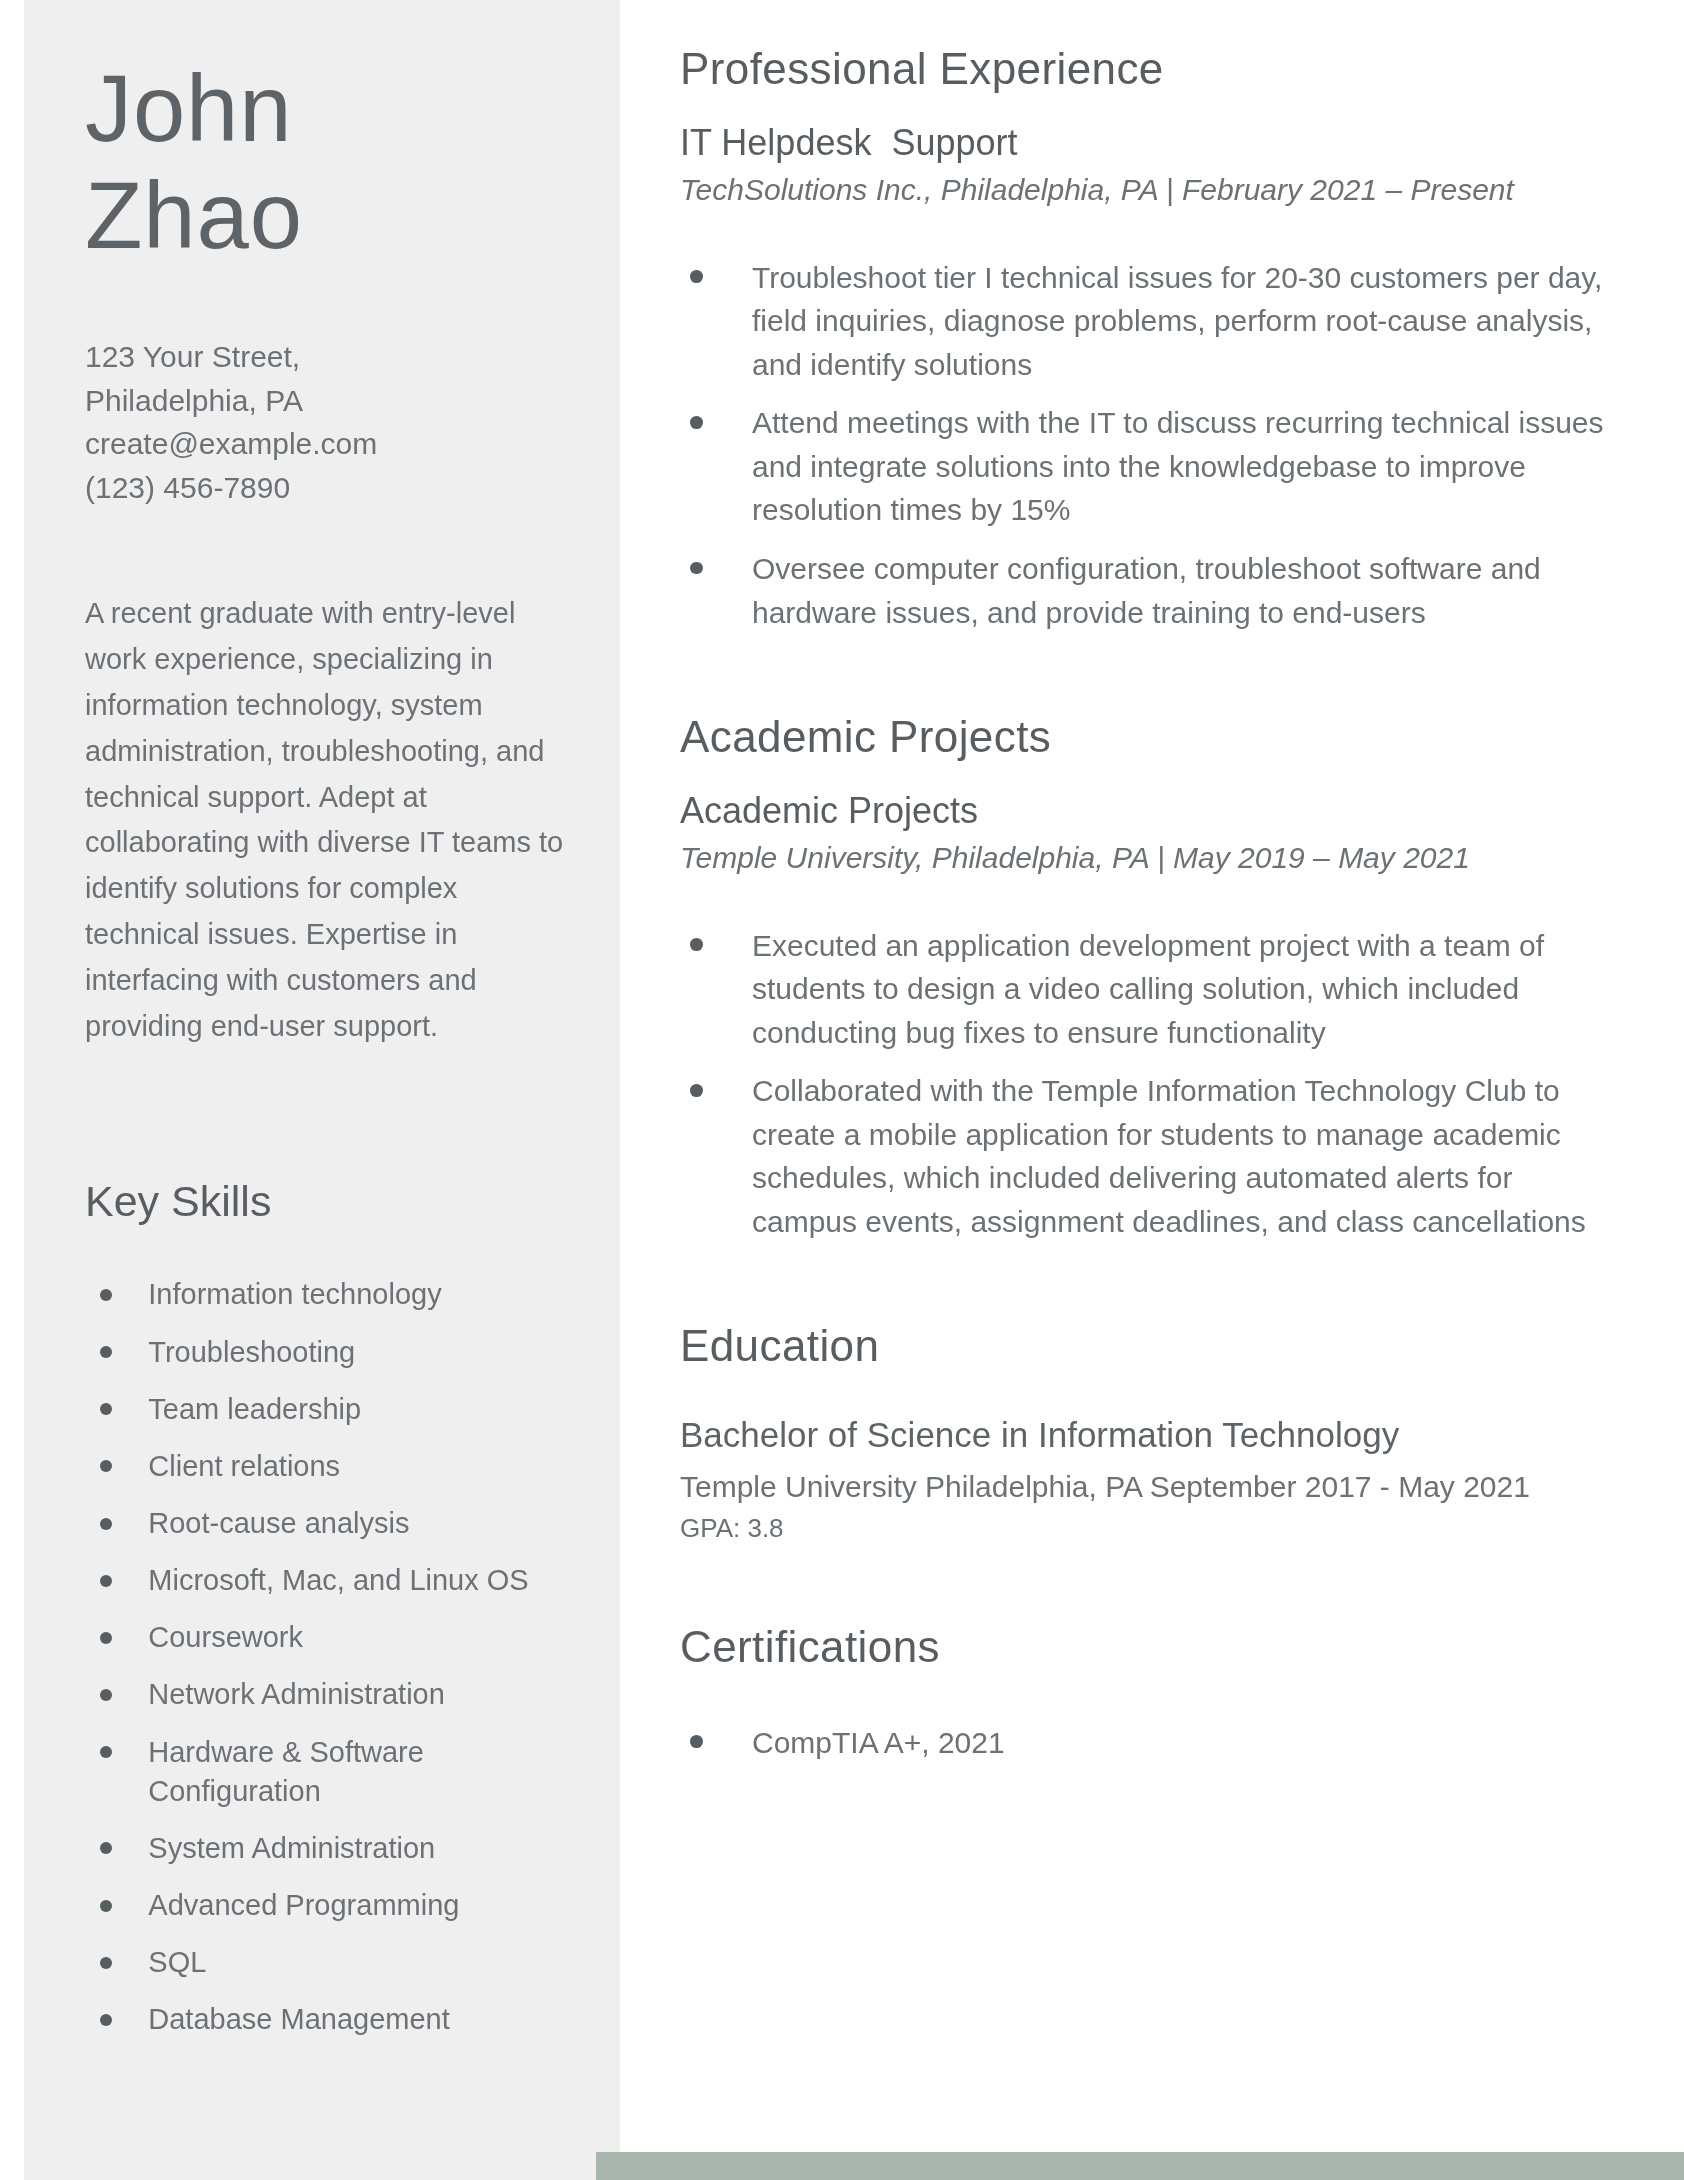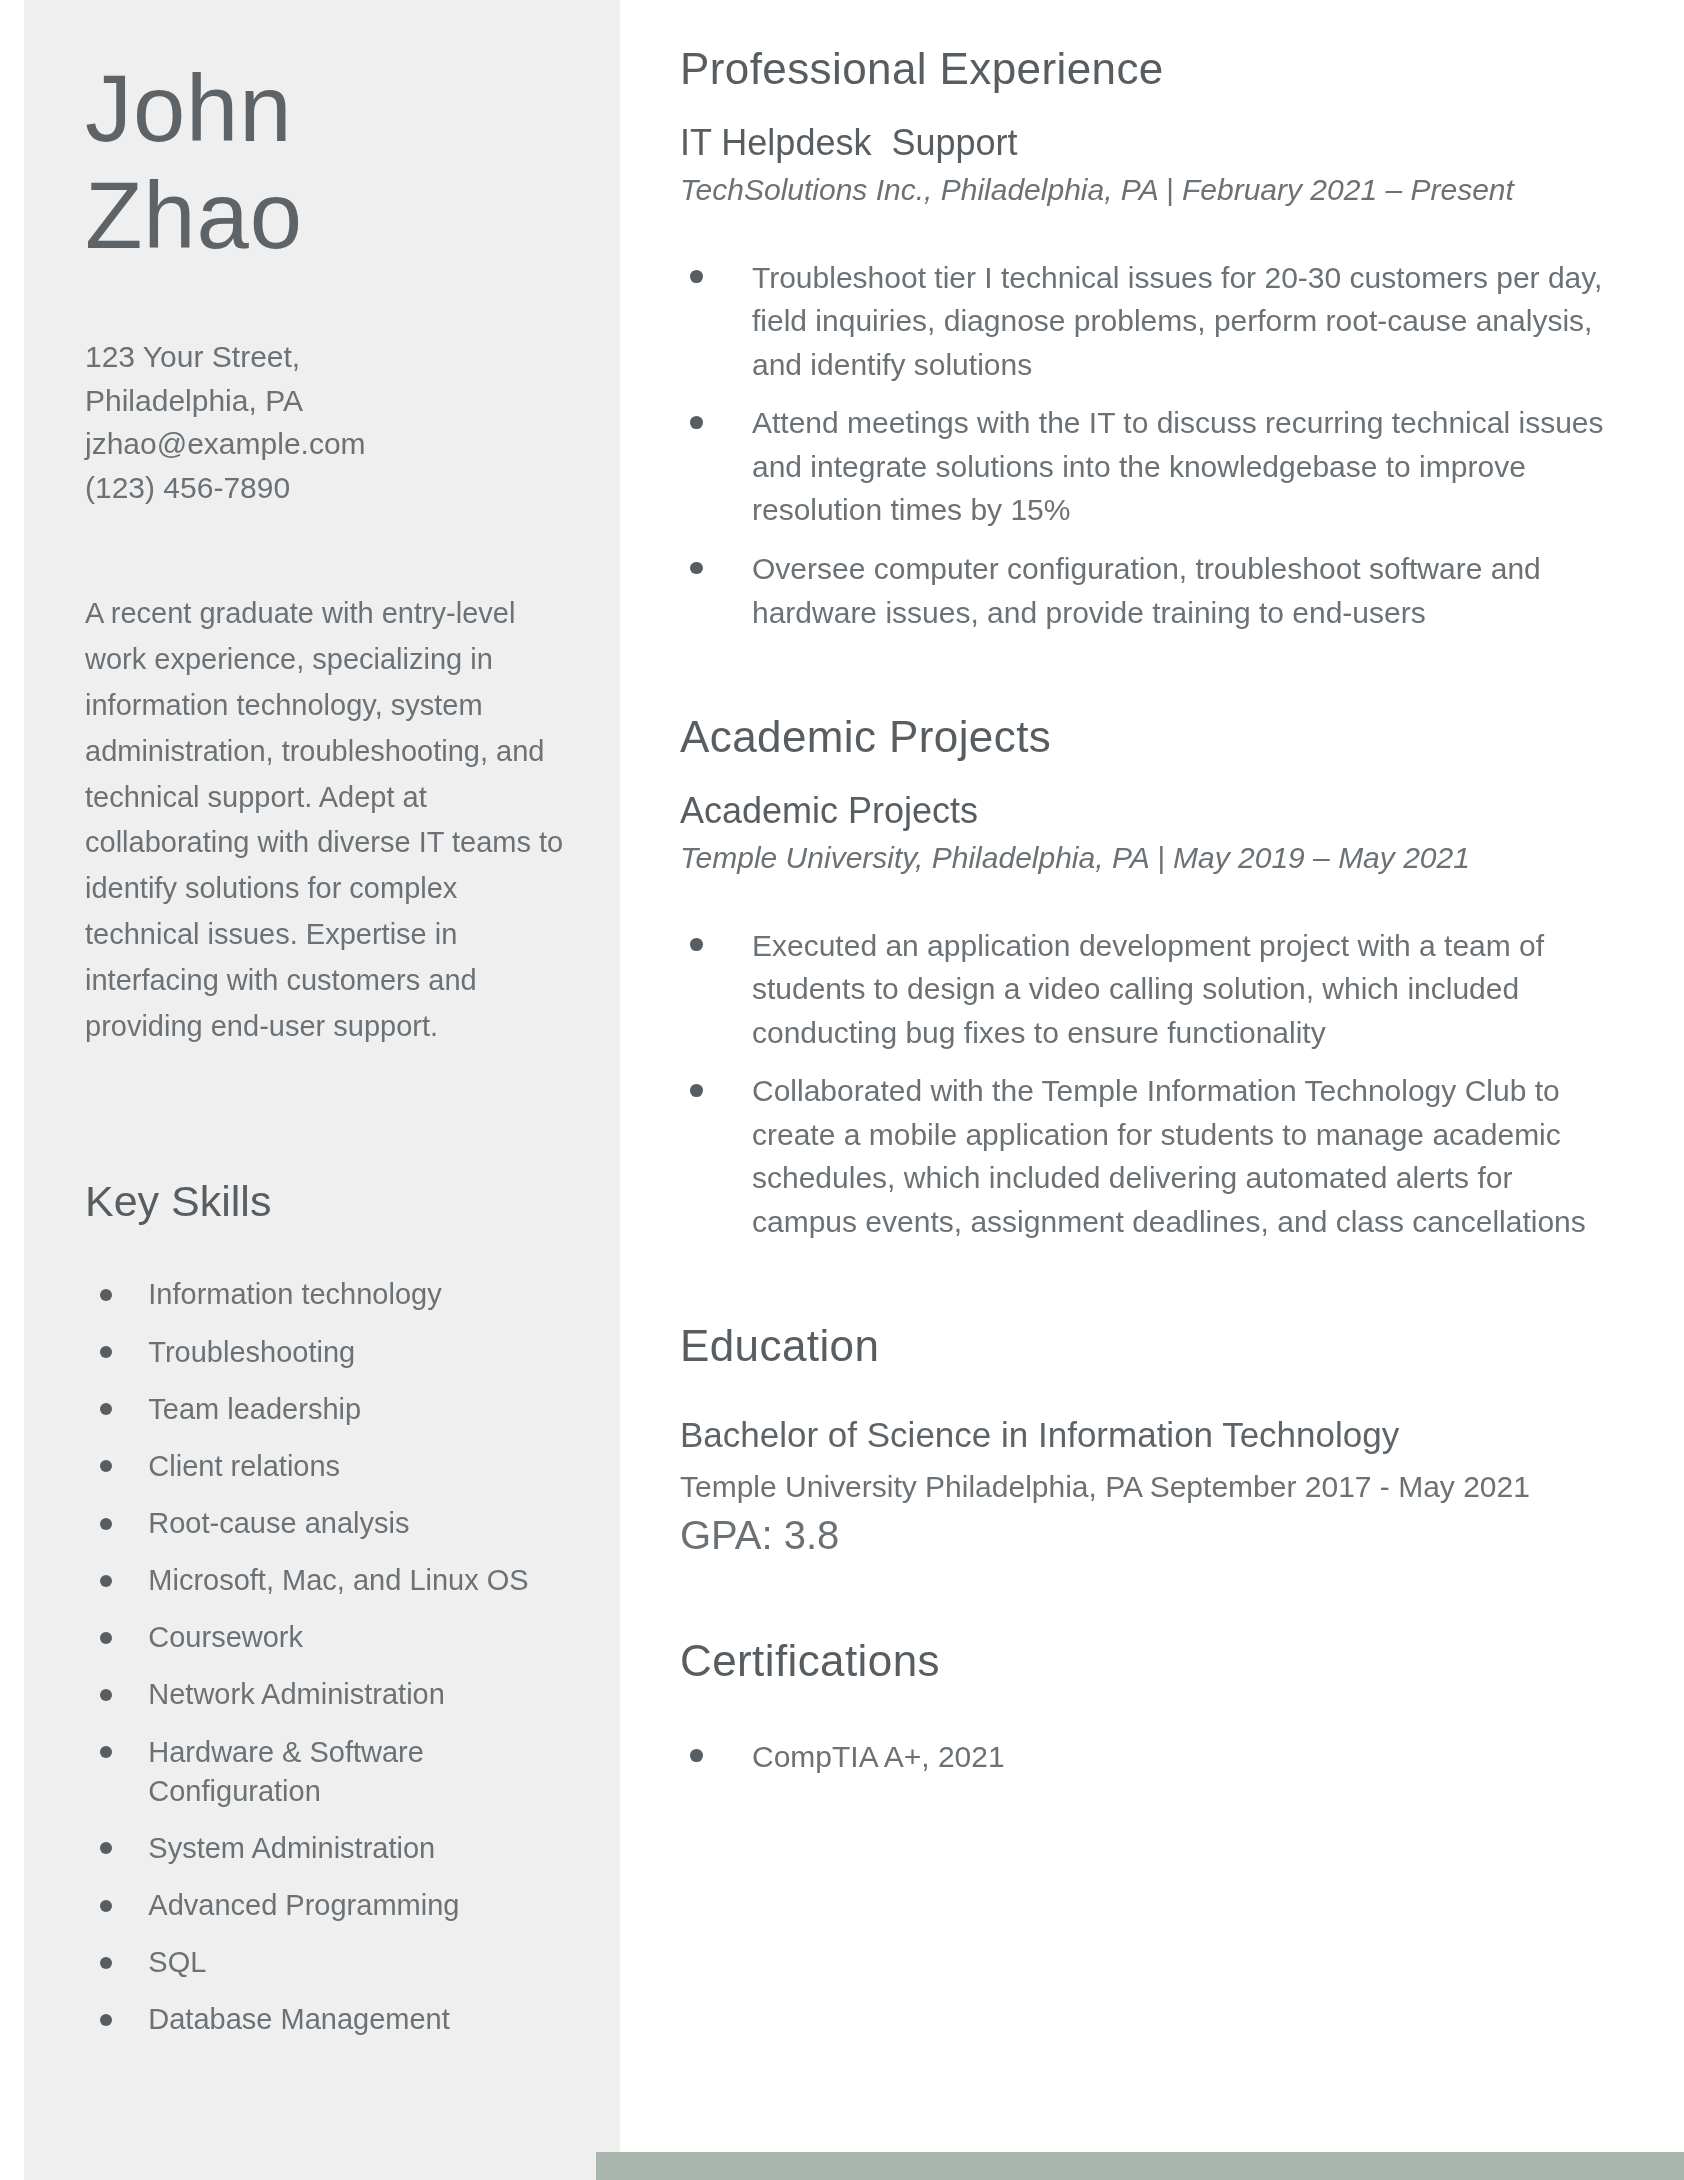--- a/index.html
+++ b/index.html
@@ -132,21 +132,21 @@
     color: #5d6367;
   }
   .school {
     margin-top: 9px;
     font-size: 30px;
     line-height: 1.5;
     color: #6b7175;
   }
   .gpa {
     margin-top: 3.4px;
-    font-size: 40px;
+    font-size: 26px;
     color: #6b7175;
   }
 
   
   .footer-bar {
     position: absolute;
     left: 596px;
     right: 0;
     bottom: 0;
     height: 29px;
@@ -161,21 +161,21 @@
   <aside class="sidebar">
 
     <div class="name">
       <div>John</div>
       <div>Zhao</div>
     </div>
 
     <div class="contact">
       <div>123 Your Street,</div>
       <div>Philadelphia, PA</div>
-      <div>jzhao@example.com</div>
+      <div>create@example.com</div>
       <div>(123) 456-7890</div>
     </div>
 
     <p class="summary">A recent graduate with entry-level work experience, specializing in information technology, system administration, troubleshooting, and technical support. Adept at collaborating with diverse IT teams to identify solutions for complex technical issues. Expertise in interfacing with customers and providing end-user support.</p>
 
     <h2 class="skills-heading">Key Skills</h2>
 
     <ul class="skills-list">
       <li class="li">
           <span class="dot"></span>

